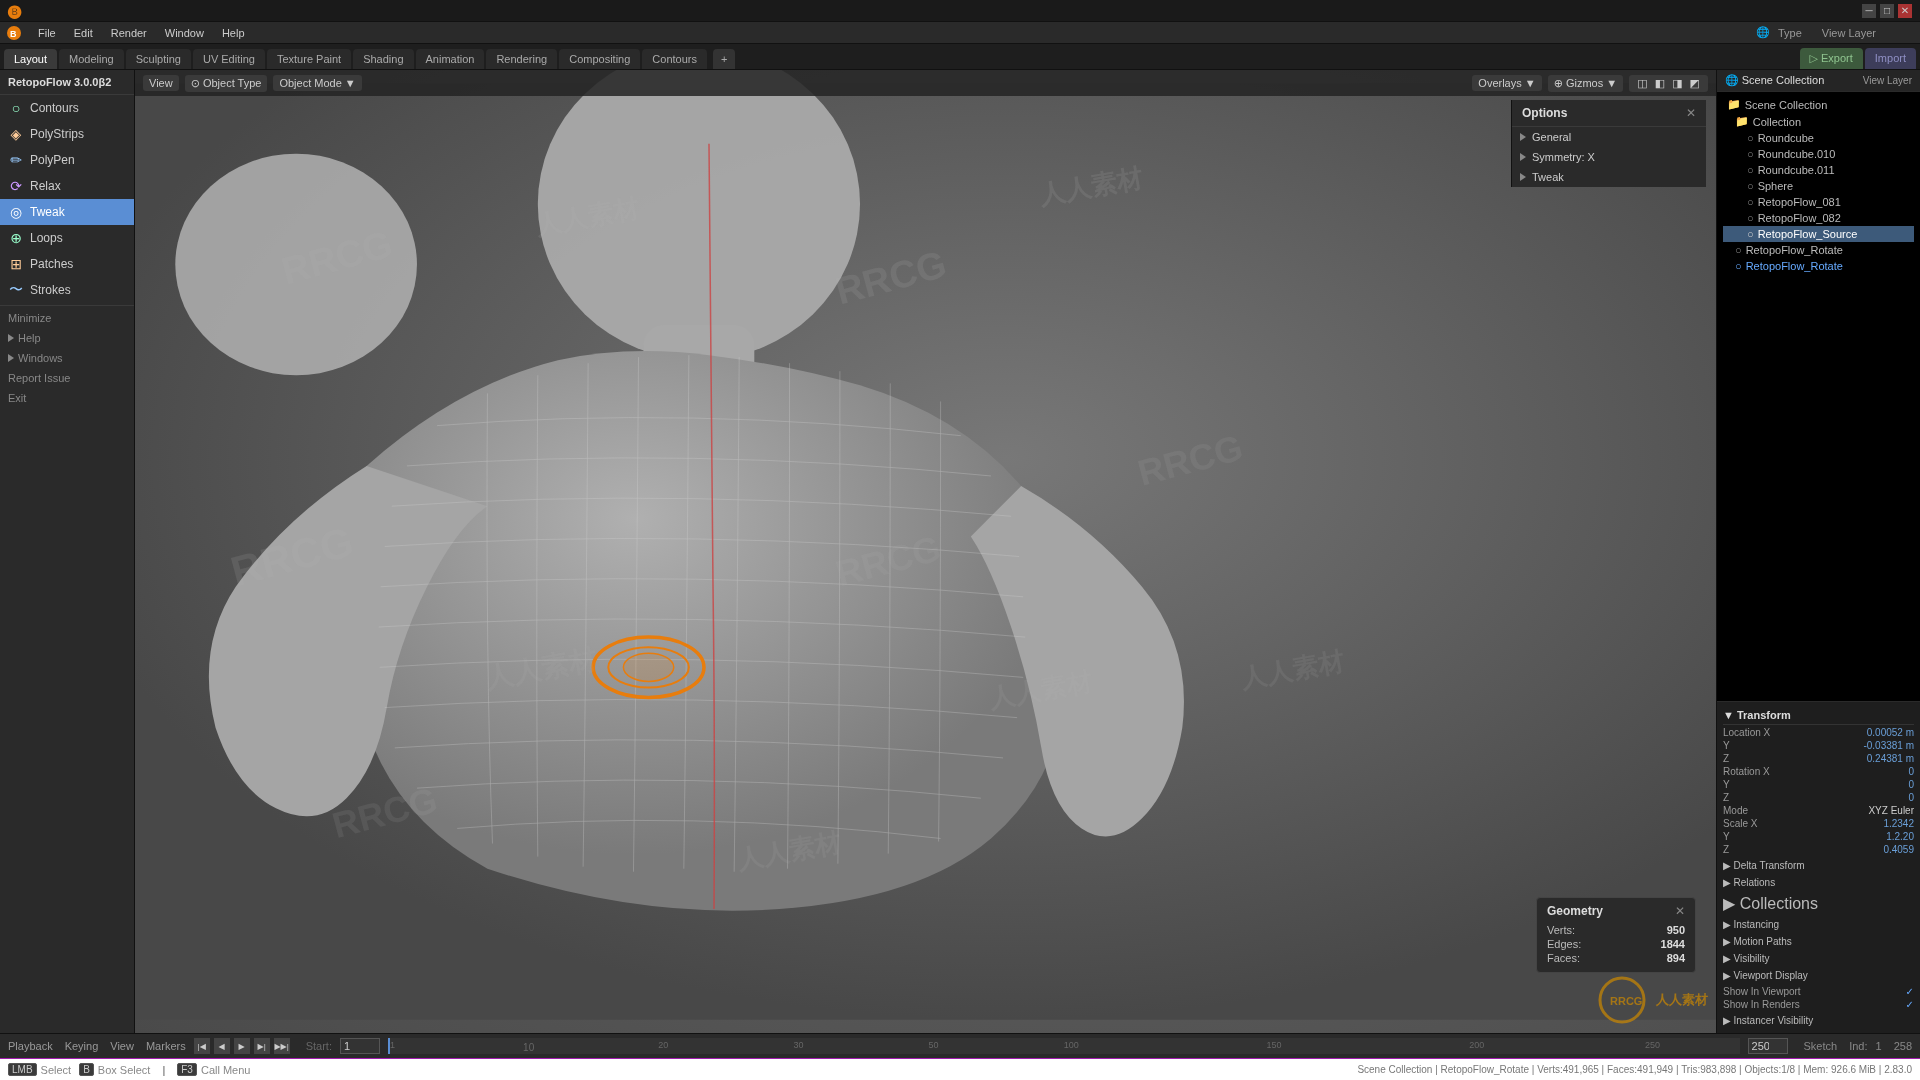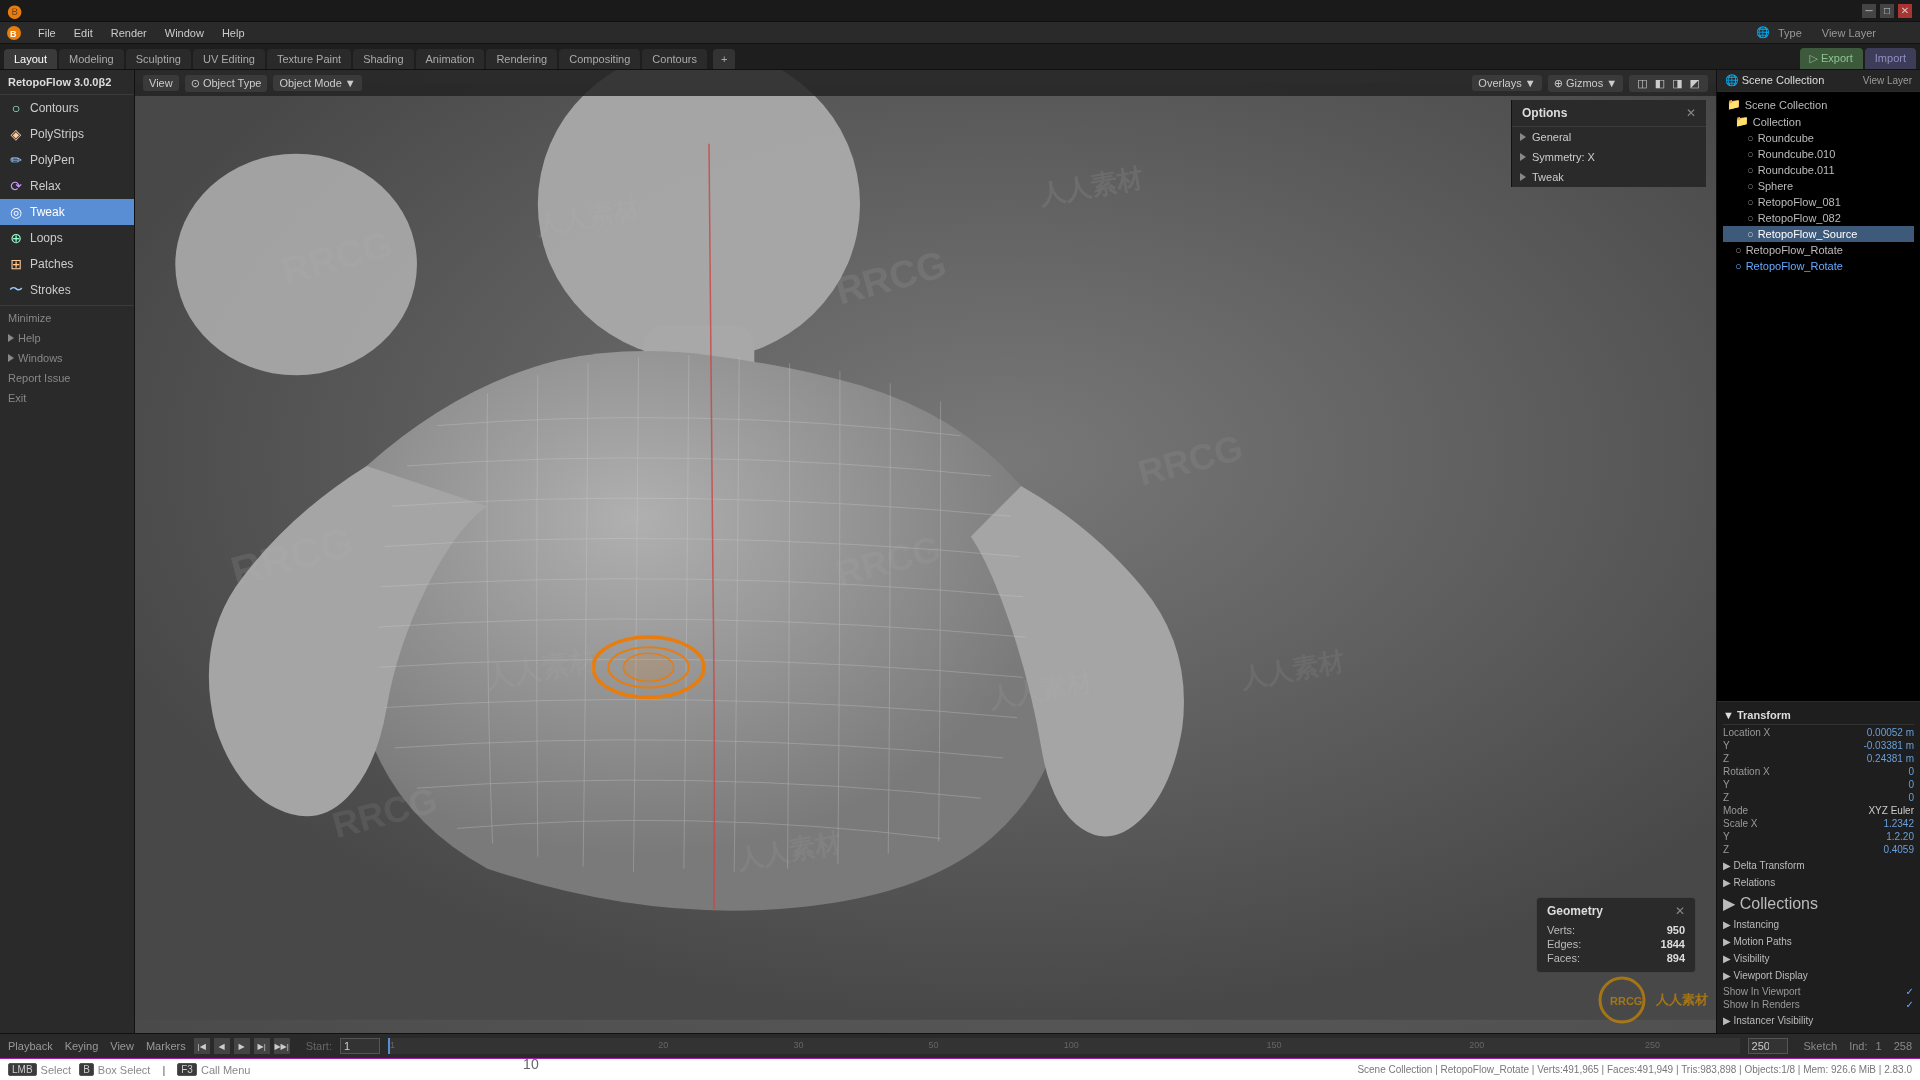--- a/index.html
+++ b/index.html
@@ -815,21 +815,21 @@
     <button class="play-btn">▶</button>
     <button class="play-btn">▶|</button>
     <button class="play-btn">▶▶|</button>
   </div>
   <span style="font-size:11px; color:#666; margin-left:8px;">Start: </span>
   <input type="number" value="1" style="width: 40px; background: rgb(51, 51, 51); border: 1px solid rgb(85, 85, 85); color: rgb(204, 204, 204); font-size: 11px; padding: 1px 3px;">
   <div class="timeline-area">
     <div class="timeline-marker"></div>
 
     <span style="position:absolute; top:2px; left:2px; font-size:9px; color:#666;">1</span>
-    <span style="position:absolute; top:18px; left:10%; font-size:14px; color:#666;">10</span>
+    <span style="position:absolute; top:4px; left:10%; font-size:10px; color:#666;">10</span>
     <span style="position:absolute; top:2px; left:20%; font-size:9px; color:#666;">20</span>
     <span style="position:absolute; top:2px; left:30%; font-size:9px; color:#666;">30</span>
     <span style="position:absolute; top:2px; left:40%; font-size:9px; color:#666;">50</span>
     <span style="position:absolute; top:2px; left:50%; font-size:9px; color:#666;">100</span>
     <span style="position:absolute; top:2px; left:65%; font-size:9px; color:#666;">150</span>
     <span style="position:absolute; top:2px; left:80%; font-size:9px; color:#666;">200</span>
     <span style="position:absolute; top:2px; left:93%; font-size:9px; color:#666;">250</span>
   </div>
   <input type="number" value="250" style="width: 40px; background: rgb(51, 51, 51); border: 1px solid rgb(85, 85, 85); color: rgb(204, 204, 204); font-size: 11px; padding: 1px 3px;">
   <span style="margin-left:8px; font-size:11px; color:#888;">Sketch</span>

